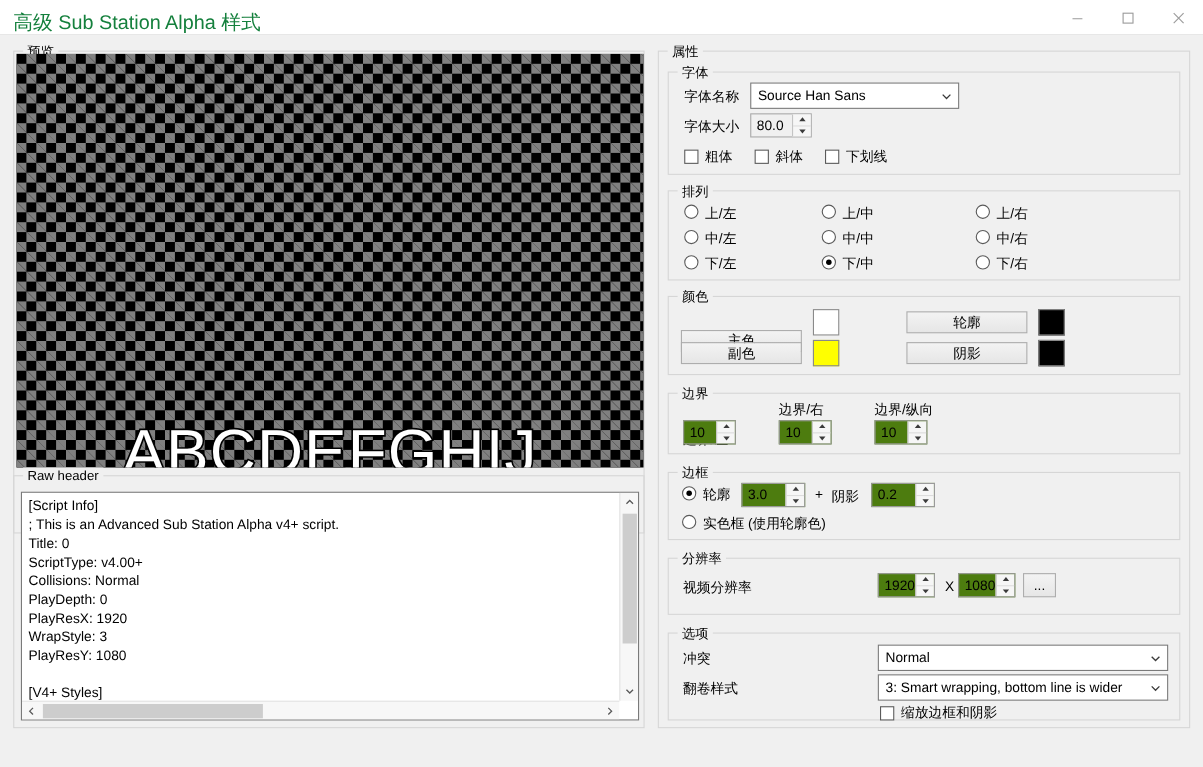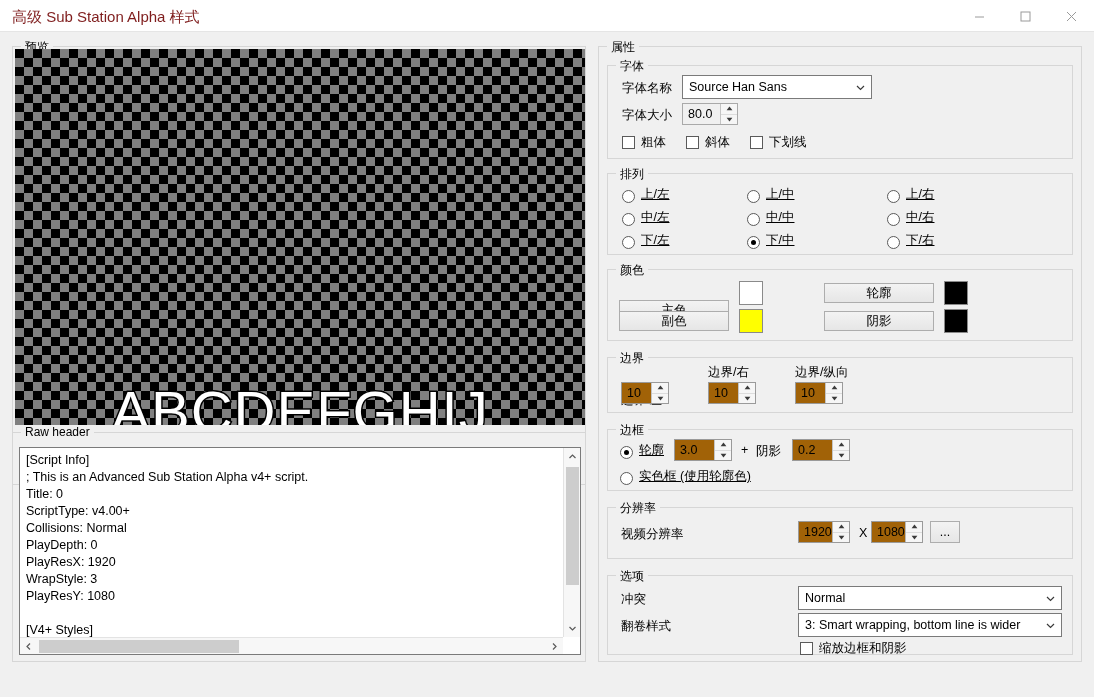--- a/index.html
+++ b/index.html
@@ -15,21 +15,21 @@
   #app { position: relative; width: 1094px; height: 697px; background: #f0f0f0; }
 
   
   .titlebar {
     position: absolute; left: 0; top: 0; width: 1094px; height: 32px;
     background: #ffffff;
     border-bottom: 1px solid #e5e5e5;
   }
   .title-text {
     position: absolute; left: 12px; top: 8px;
-    font-size: 15px; color: #7f1d1d;
+    font-size: 18px; color: #15803d;
     white-space: nowrap;
   }
   .wincontrols { position: absolute; right: 0; top: 0; height: 32px; display: flex; }
   .winbtn {
     width: 46px; height: 32px; display: flex; align-items: center; justify-content: center;
     color: #9a9a9a;
   }
   .winbtn svg { display: block; }
 
   
@@ -131,21 +131,21 @@
   }
   .combo .cval { padding-left: 6px; font-size: 12.5px; white-space: nowrap; overflow: hidden; flex: 1; }
   .combo .carrow {
     width: 22px; height: 100%; display: flex; align-items: center; justify-content: center;
     color: #3a3a3a;
   }
 
   
   .spin {
     position: absolute; border: 1px solid #9a9a9a; height: 22px;
-    display: flex; align-items: stretch; background: #a16207;
+    display: flex; align-items: stretch; background: #4d7c0f;
   }
   .spin.gray { background: #f0f0f0; border-color: #a9a9a9; }
   .spin .sval {
     flex: 1; display: flex; align-items: center; padding-left: 5px;
     font-size: 12.5px; white-space: nowrap;
   }
   .spin .sbtns {
     width: 17px; border-left: 1px solid #c4c4c4;
     display: flex; flex-direction: column; background: #f6f6f6;
   }
@@ -165,21 +165,21 @@
   }
   .swatch { position: absolute; border: 1px solid #8a8a8a; }
 
   
   .chk { position: absolute; display: flex; align-items: center; white-space: nowrap; }
   .chk .box {
     width: 13px; height: 13px; border: 1px solid #5a5a5a; background: #fff;
     margin-right: 6px; flex: none;
   }
   .chk .txt { font-size: 12.5px; }
-  .rad { position: absolute; display: flex; align-items: flex-end; white-space: nowrap; text-decoration: underline; }
+  .rad { position: absolute; display: flex; align-items: flex-start; white-space: nowrap; }
   .rad .circ {
     width: 13px; height: 13px; border: 1px solid #5a5a5a; border-radius: 50%;
     background: #fff; margin-right: 6px; flex: none; position: relative;
   }
   .rad.on .circ::after {
     content: ""; position: absolute; left: 3px; top: 3px; width: 5px; height: 5px;
     border-radius: 50%; background: #000;
   }
   .rad .txt { font-size: 12.5px; }
 

